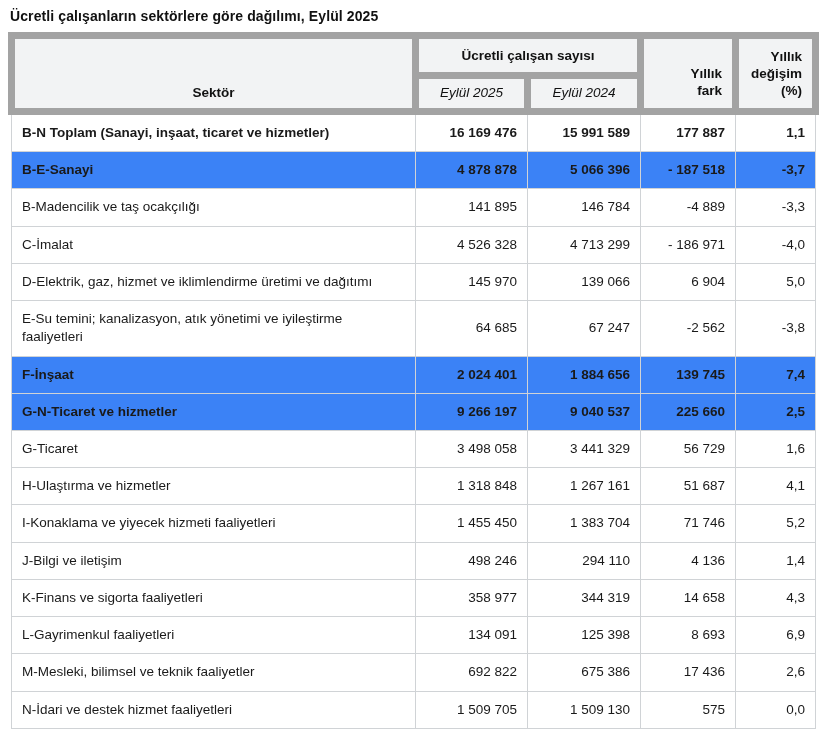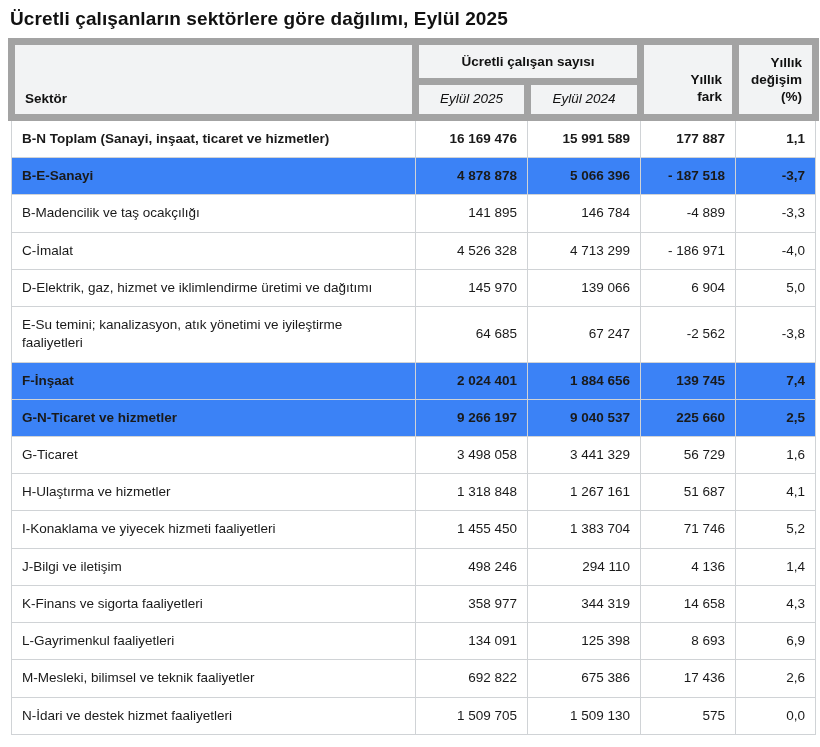--- a/index.html
+++ b/index.html
@@ -13,21 +13,21 @@
     font-family: "Liberation Sans", sans-serif;
     color: #1a1a1a;
     -webkit-font-smoothing: antialiased;
   }
   .page {
     width: 820px;
     box-sizing: border-box;
     padding: 6px 8px 0 8px;
   }
   .doc-title {
-    font-size: 19px;
+    font-size: 14px;
     font-weight: bold;
     color: #111111;
     margin: 2px 0 8px 2px;
     letter-spacing: 0.1px;
   }
   table.data-table {
     border-collapse: collapse;
     width: 804px;
     table-layout: fixed;
     font-size: 13.5px;
@@ -46,21 +46,21 @@
     font-size: 13.5px;
     padding: 6px 10px;
     vertical-align: bottom;
   }
   th.group-head {
     text-align: center;
     vertical-align: middle;
     padding: 9px 6px;
   }
   th.sector-head {
-    text-align: left;
+    text-align: center;
     vertical-align: bottom;
     padding-bottom: 8px;
     margin-left: 35px;
   }
   th.sub-head {
     text-align: center;
     font-weight: normal;
     vertical-align: bottom;
     padding-bottom: 8px;
     font-style: italic;

